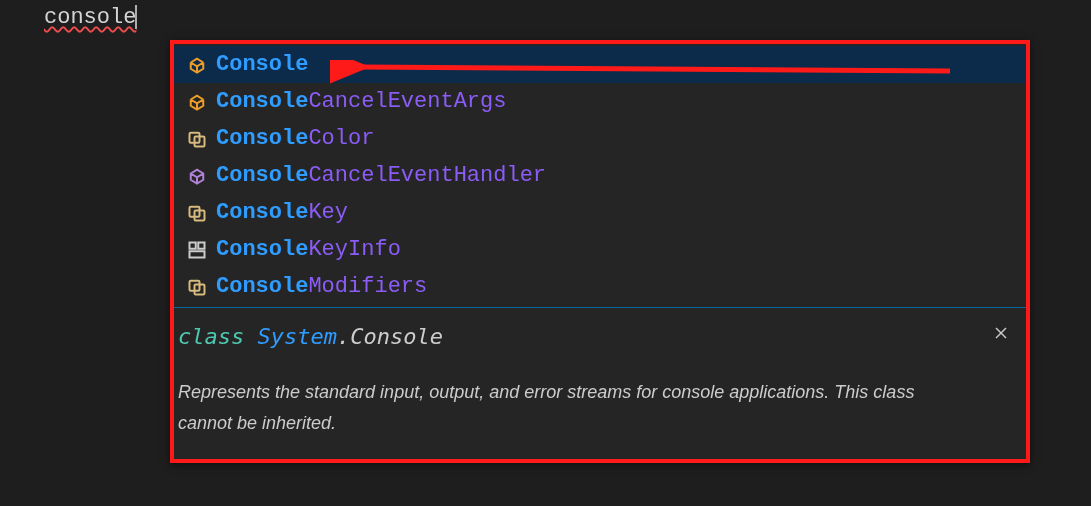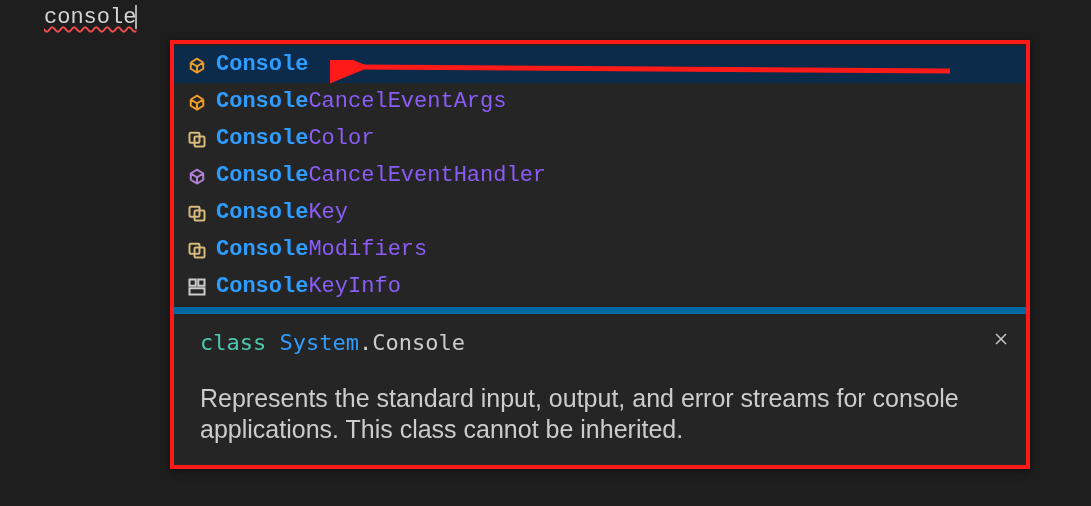--- a/index.html
+++ b/index.html
@@ -73,37 +73,38 @@
     height: 20px;
   }
   .label-text .match {
     color: #2f9cff;
     font-weight: 600;
   }
   .label-text .rest {
     color: #8b5cf6;
   }
   .detail-pane {
-    border-top: 7px solid #0369a1;
-    padding: 16px 18px 20px 26px;
+    border-top: 1px solid #0369a1;
+    padding: 16px 18px 20px 4px;
     font-size: 21px;
     color: #cccccc;
     position: relative;
+    font-style: italic;
   }
   .detail-signature {
     font-family: "Consolas", monospace;
     font-size: 22px;
     margin-bottom: 28px;
   }
   .kw-class { color: #4ec9b0; }
   .kw-namespace { color: #2f9cff; }
   .kw-member { color: #cccccc; }
   .detail-desc {
     font-family: "Segoe UI", Arial, sans-serif;
-    font-size: 25px;
+    font-size: 18px;
     line-height: 31px;
     color: #cccccc;
     max-width: 780px;
   }
   .close-icon-btn {
     position: absolute;
     top: 14px;
     right: 14px;
     width: 22px;
     height: 22px;
@@ -169,36 +170,36 @@
         <span class="icon-holder">
           <svg viewBox="0 0 16 16" stroke="#d7ba7d" stroke-width="1.6" fill="none">
             <rect x="2" y="3" width="8" height="8" rx="1"></rect>
             <rect x="6" y="6" width="8" height="8" rx="1"></rect>
           </svg>
         </span>
         <span class="label-text"><span class="match">Console</span><span class="rest">Key</span></span>
       </div>
       <div class="suggest-row">
         <span class="icon-holder">
-          <svg viewBox="0 0 16 16" stroke="#d7ba7d" stroke-width="1.6" fill="none">
-            <rect x="2" y="3" width="8" height="8" rx="1"></rect>
-            <rect x="6" y="6" width="8" height="8" rx="1"></rect>
-          </svg>
-        </span>
-        <span class="label-text"><span class="match">Console</span><span class="rest">Modifiers</span></span>
-      </div>
-      <div class="suggest-row">
-        <span class="icon-holder">
           <svg viewBox="0 0 16 16" stroke="#cccccc" stroke-width="1.6" fill="none">
             <rect x="2" y="2" width="5" height="5"></rect>
             <rect x="9" y="2" width="5" height="5"></rect>
             <rect x="2" y="9" width="12" height="5"></rect>
           </svg>
         </span>
         <span class="label-text"><span class="match">Console</span><span class="rest">KeyInfo</span></span>
+      </div>
+      <div class="suggest-row">
+        <span class="icon-holder">
+          <svg viewBox="0 0 16 16" stroke="#d7ba7d" stroke-width="1.6" fill="none">
+            <rect x="2" y="3" width="8" height="8" rx="1"></rect>
+            <rect x="6" y="6" width="8" height="8" rx="1"></rect>
+          </svg>
+        </span>
+        <span class="label-text"><span class="match">Console</span><span class="rest">Modifiers</span></span>
       </div>
     </div>
 
   <div class="detail-pane">
     <div class="detail-signature">
       <span class="kw-class">class</span>
       <span> </span>
       <span class="kw-namespace">System</span><span class="kw-member">.</span><span class="kw-member">Console</span>
     </div>
     <div class="detail-desc">Represents the standard input, output, and error streams for console applications. This class cannot be inherited.</div>

